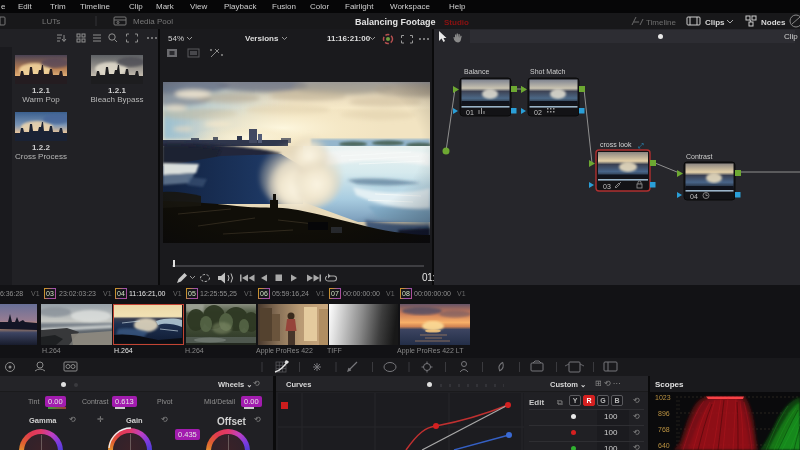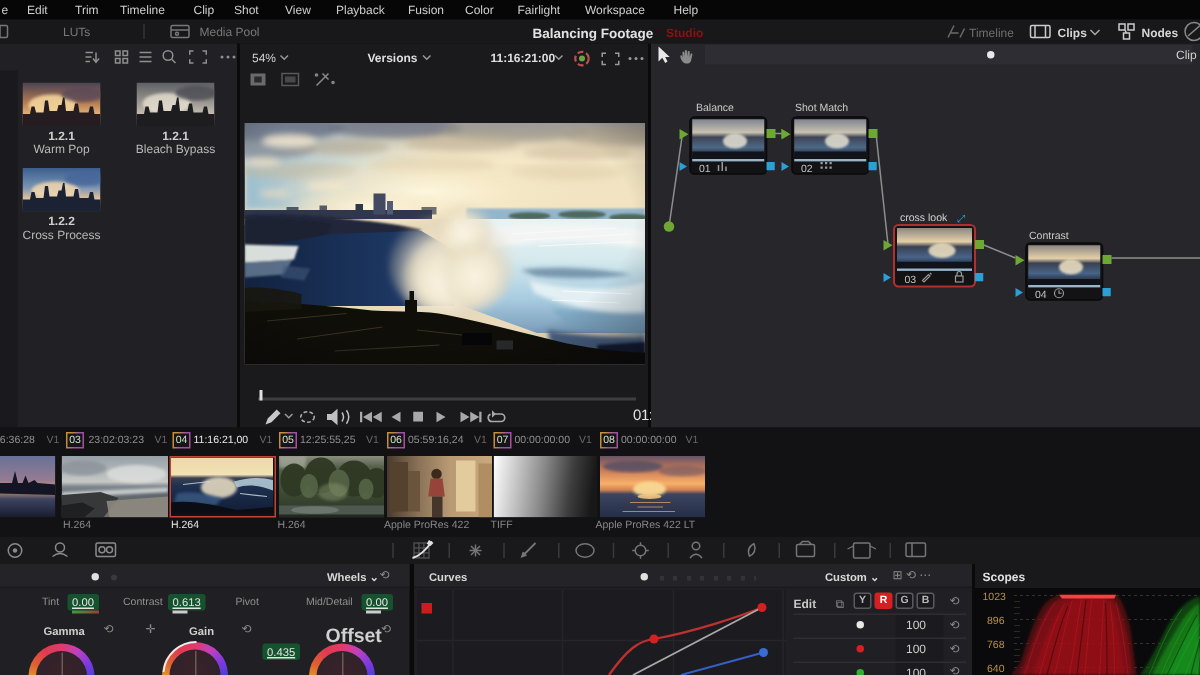--- a/index.html
+++ b/index.html
@@ -4,41 +4,41 @@
 <style>
 * { margin:0; padding:0; box-sizing:border-box; }
 html,body { width:800px; height:450px; overflow:hidden; background:#000; }
 body { font-family:"Liberation Sans", sans-serif; }
 #app { position:relative; width:800px; height:450px; background:#0a0a0b; overflow:hidden; }
 .abs { position:absolute; }
 .txt { color:#b8b8b8; font-size:8px; white-space:nowrap; }
 .clipnum { width:12px; height:11px; background:linear-gradient(110deg,#c8922e 18%,#9a50b0 60%,#b05090); padding:1px; font-size:7px; }
 .clipnum { display:flex; }
 .clipnum span { flex:1; background:#16161a; color:#cfe0c0; text-align:center; line-height:9px; }
-.valbox { background:#14532d; color:#e4e4e4; font-size:7.5px; padding:1px 3px; border-radius:2px;text-decoration:underline; }
+.valbox { background:#a21caf; color:#e4e4e4; font-size:7.5px; padding:1px 3px; border-radius:2px; }
 .chanbox { width:12px; height:11px; border:1px solid #5a5a5e; border-radius:2px; background:#1a1a1e; font-size:7px; font-weight:bold; text-align:center; line-height:9px; }
 .wheel { width:44px; height:44px; border-radius:50%;
   background:conic-gradient(from 0deg, #e03a6a, #c040c0, #7a3ae0, #4040d0, #3070c0, #30a090, #40b050, #a0b030, #e0a030, #e06030, #e03a50, #e03a6a);
 }
 .wheel::after { content:""; position:absolute; left:5px; top:5px; width:34px; height:34px; border-radius:50%;
   background:radial-gradient(circle at 50% 45%, #3a2228 0%, #32222a 55%, #2a2026 100%); }
 .wheel::before { content:""; position:absolute; left:22px; top:6px; width:1px; height:32px; background:#6a5a5a; z-index:2; }
 </style>
 </head>
 <body>
 <div id="app">
 
 <div class="abs" style="left:0;top:0;width:800px;height:13px;background:#060607;"></div>
 <div class="abs txt" id="menubar" style="left:0;top:2px;width:800px;color:#cfcfcf;font-size:8px;">
   <span style="position:absolute;left:1px;">e</span>
   <span style="position:absolute;left:18px;">Edit</span>
   <span style="position:absolute;left:50px;">Trim</span>
   <span style="position:absolute;left:80px;">Timeline</span>
   <span style="position:absolute;left:129px;">Clip</span>
-  <span style="position:absolute;left:156px;">Shot</span>
+  <span style="position:absolute;left:156px;">Mark</span>
   <span style="position:absolute;left:190px;">View</span>
   <span style="position:absolute;left:224px;">Playback</span>
   <span style="position:absolute;left:272px;">Fusion</span>
   <span style="position:absolute;left:310px;">Color</span>
   <span style="position:absolute;left:345px;">Fairlight</span>
   <span style="position:absolute;left:390px;">Workspace</span>
   <span style="position:absolute;left:449px;">Help</span>
 </div>
 
 <div class="abs" style="left:0;top:13px;width:800px;height:16px;background:#18181a;"></div>
@@ -748,21 +748,21 @@
 <div class="abs txt" style="left:157px;top:398px;color:#8f8f8f;font-size:7px;">Pivot</div>
 <div class="abs valbox" style="left:175px;top:396px;margin-top:33px;">0.435</div>
 <div class="abs txt" style="left:204px;top:398px;color:#8f8f8f;font-size:7px;">Mid/Detail</div>
 <div class="abs valbox" style="left:241px;top:396px;">0.00</div>
 <div class="abs" style="left:244px;top:407px;width:10px;height:1.5px;background:#cccccc;"></div>
 <div class="abs txt" style="left:29px;top:416px;color:#d0d0d0;font-weight:bold;font-size:7.5px;">Gamma</div>
 <div class="abs txt" style="left:69px;top:415px;color:#8a8a8a;">⟲</div>
 <div class="abs txt" style="left:97px;top:415px;color:#8a8a8a;">✛</div>
 <div class="abs txt" style="left:126px;top:416px;color:#d0d0d0;font-weight:bold;font-size:7.5px;">Gain</div>
 <div class="abs txt" style="left:161px;top:415px;color:#8a8a8a;">⟲</div>
-<div class="abs txt" style="left:217px;top:416px;color:#d0d0d0;font-weight:bold;font-size:13px;">Offset</div>
+<div class="abs txt" style="left:217px;top:416px;color:#d0d0d0;font-weight:bold;font-size:10px;">Offset</div>
 <div class="abs txt" style="left:254px;top:415px;color:#8a8a8a;">⟲</div>
 <div class="abs wheel" style="left:19px;top:429px;"></div>
 <div class="abs wheel" style="left:108px;top:428px;"></div>
 <svg class="abs" style="left:104px;top:424px;" width="52" height="26" viewBox="0 0 52 26">
       <path d="M5,24 A 22,22 0 0 1 27,4" fill="none" stroke="#ececec" stroke-width="1.3"></path>
     </svg>
 <div class="abs wheel" style="left:206px;top:429px;"></div>
 
 <div class="abs" style="left:276px;top:376px;width:372px;height:74px;background:#202024;"></div>
 

